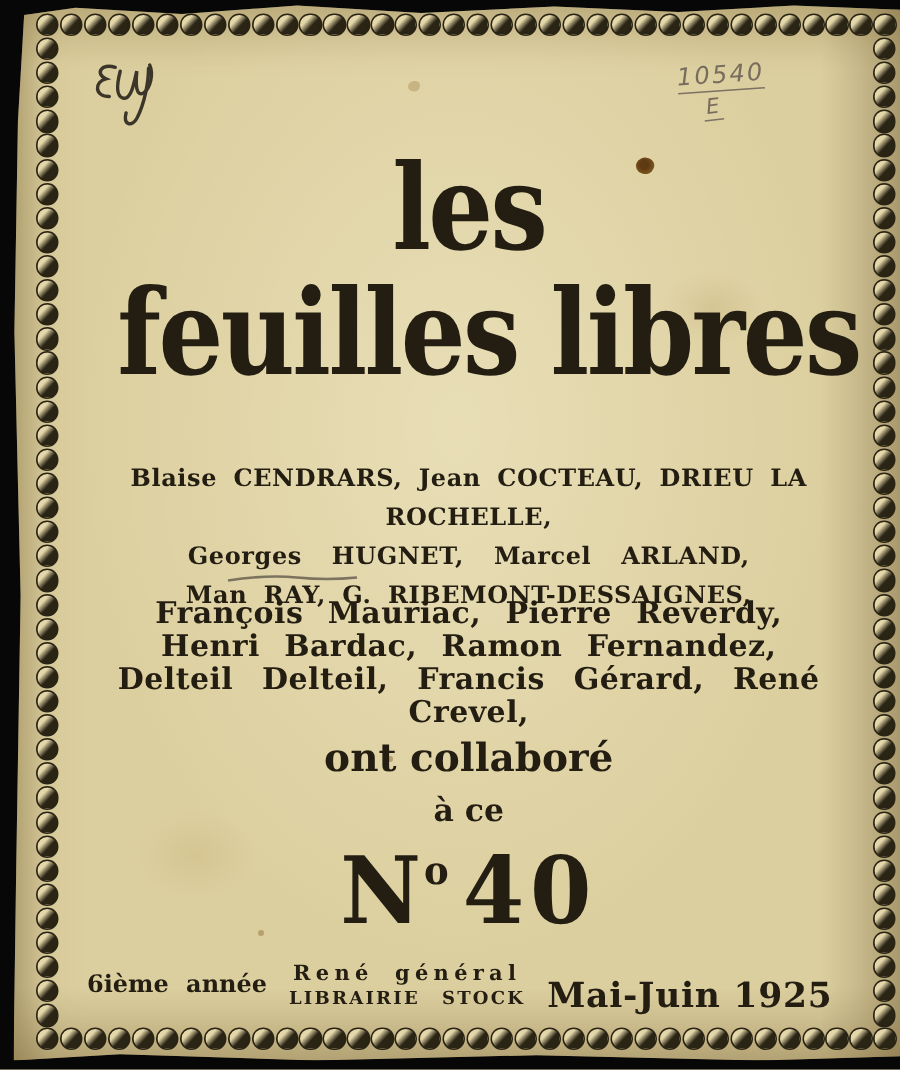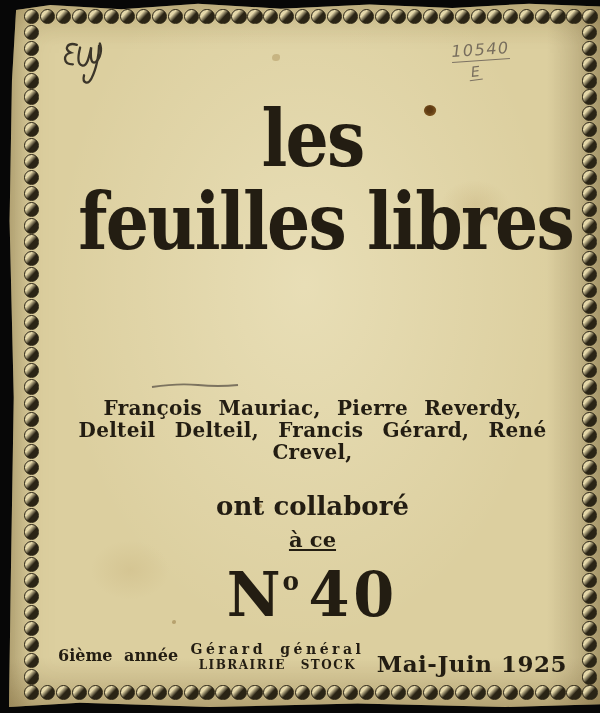--- a/index.html
+++ b/index.html
@@ -44,27 +44,27 @@
   .title-line{
     font-weight:bold;font-size:79px;line-height:83px;white-space:nowrap;
     transform:scaleX(.86);transform-origin:50% 50%;
     letter-spacing:-2px;
   }
 
   #contributors-bold{position:absolute;left:0;right:0;top:306px;font-weight:bold;font-size:16px;line-height:26px;letter-spacing:.4px;word-spacing:5px;}
   #contributors-regular{position:absolute;left:0;right:0;top:397px;font-weight:bold;font-size:20px;line-height:22px;letter-spacing:.3px;word-spacing:9px;}
 
   #collab1{position:absolute;left:0;right:0;top:491px;font-weight:bold;font-size:26px;}
-  #collab2{position:absolute;left:0;right:0;top:527px;font-weight:bold;font-size:21px;text-decoration:underline;}
+  #collab2{position:absolute;left:0;right:0;top:527px;font-weight:bold;font-size:21px;}
 
   #issue-number{position:absolute;left:0;right:0;top:548px;font-weight:bold;font-size:62px;line-height:66px;white-space:nowrap;transform:scaleX(.95);}
   #issue-number .ord{font-size:26px;vertical-align:26px;margin:0 10px 0 2px;}
   #issue-number .num{letter-spacing:4px;}
 
-  #footer-row{position:absolute;left:0;right:0;top:641px;display:flex;justify-content:space-between;align-items:flex-start;padding:0 18px 0 18px;font-weight:bold;}
+  #footer-row{position:absolute;left:0;right:0;top:641px;display:flex;justify-content:space-between;align-items:flex-start;padding:0 30px 0 18px;font-weight:bold;}
   #footer-left{font-size:16px;word-spacing:6px;margin-top:5px;}
   #footer-center{text-align:center;}
   #footer-center .l1{font-size:14px;letter-spacing:3.5px;word-spacing:6px;}
   #footer-center .l2{font-size:12px;letter-spacing:1.5px;word-spacing:9px;margin-top:1px;}
   #footer-right{font-size:23px;margin-top:9px;letter-spacing:.5px;}
 
   
   #monogram{position:absolute;left:60px;top:34px;transform:rotate(-6deg);}
   #catalog{position:absolute;left:452px;top:40px;color:#776d5d;font-family:"DejaVu Sans",sans-serif;font-style:italic;transform:rotate(-4deg);}
   #catalog .cat-num{font-size:16px;letter-spacing:1.5px;border-bottom:1.4px solid #7c7263;padding-bottom:1px;display:inline-block;}
@@ -259,37 +259,43 @@
   <div class="stain" id="stain-faint2"></div>
   <div class="stain" id="stain-faint3"></div>
 
   <div id="content">
 
     <div id="title-block" class="centered ink">
       <div class="title-line">les</div>
       <div class="title-line">feuilles libres</div>
     </div>
 
+    <div id="contributors-bold" class="centered ink">
+      <div>Blaise CENDRARS, Jean COCTEAU, DRIEU LA ROCHELLE,</div>
+      <div style="word-spacing:14px;">Georges HUGNET, Marcel ARLAND,</div>
+      <div>Man RAY, G. RIBEMONT-DESSAIGNES,</div>
+    </div>
 
     <div id="contributors-regular" class="centered ink">
       <div>François Mauriac, Pierre Reverdy,</div>
+      <div>Henri Bardac, Ramon Fernandez,</div>
       <div style="word-spacing:12px;">Delteil Delteil, Francis Gérard, René Crevel,</div>
     </div>
 
     <div id="collab1" class="centered ink">ont collaboré</div>
     <div id="collab2" class="centered ink">à ce</div>
 
     <div id="issue-number" class="centered ink">
       <span>N</span><span class="ord">o</span><span class="num">40</span>
     </div>
 
     <div id="footer-row" class="ink">
       <div id="footer-left">6ième année</div>
       <div id="footer-center">
-        <div class="l1">Gérard général</div>
+        <div class="l1">René général</div>
         <div class="l2">LIBRAIRIE STOCK</div>
       </div>
       <div id="footer-right">Mai-Juin 1925</div>
     </div>
 
   </div>
 
   <div id="monogram">
     <svg width="52" height="58" viewBox="0 0 52 58">
       <g fill="none" stroke="#3c362a" stroke-width="2.3" stroke-linecap="round">

